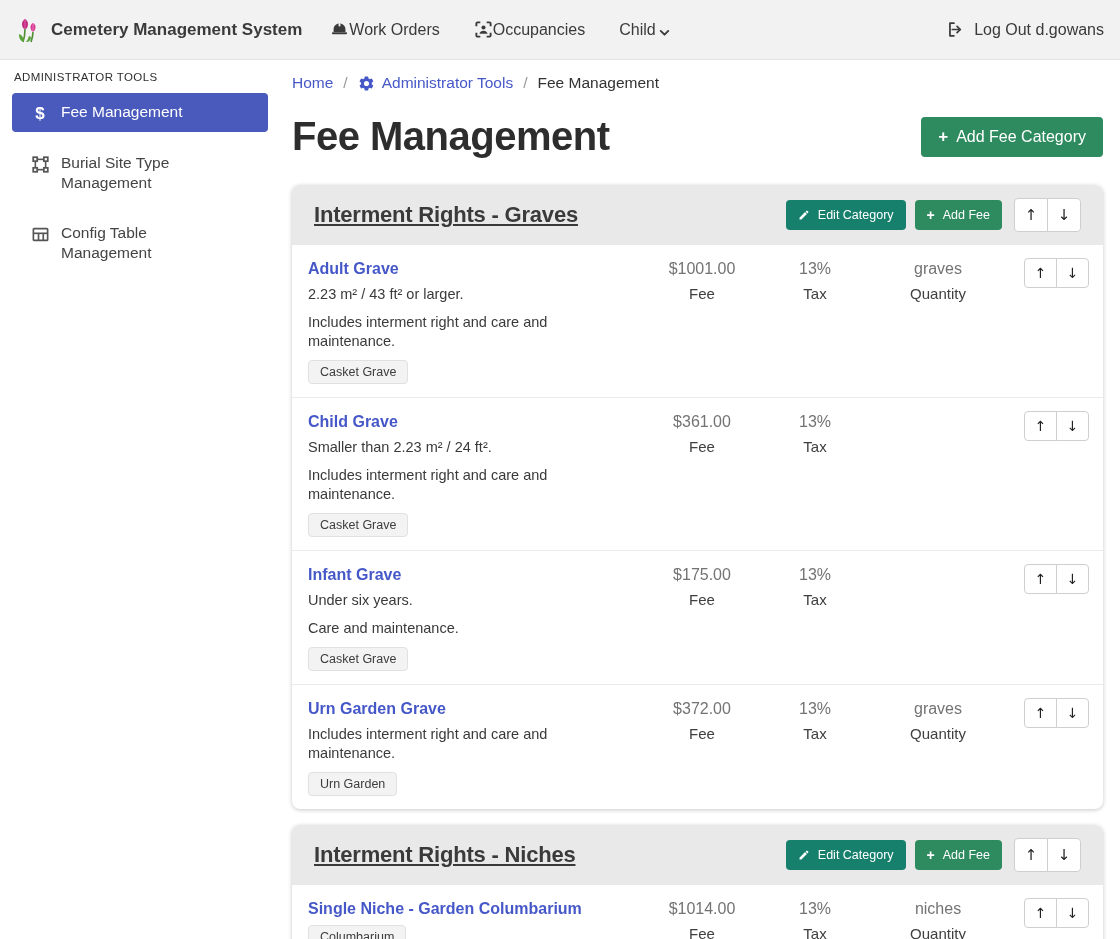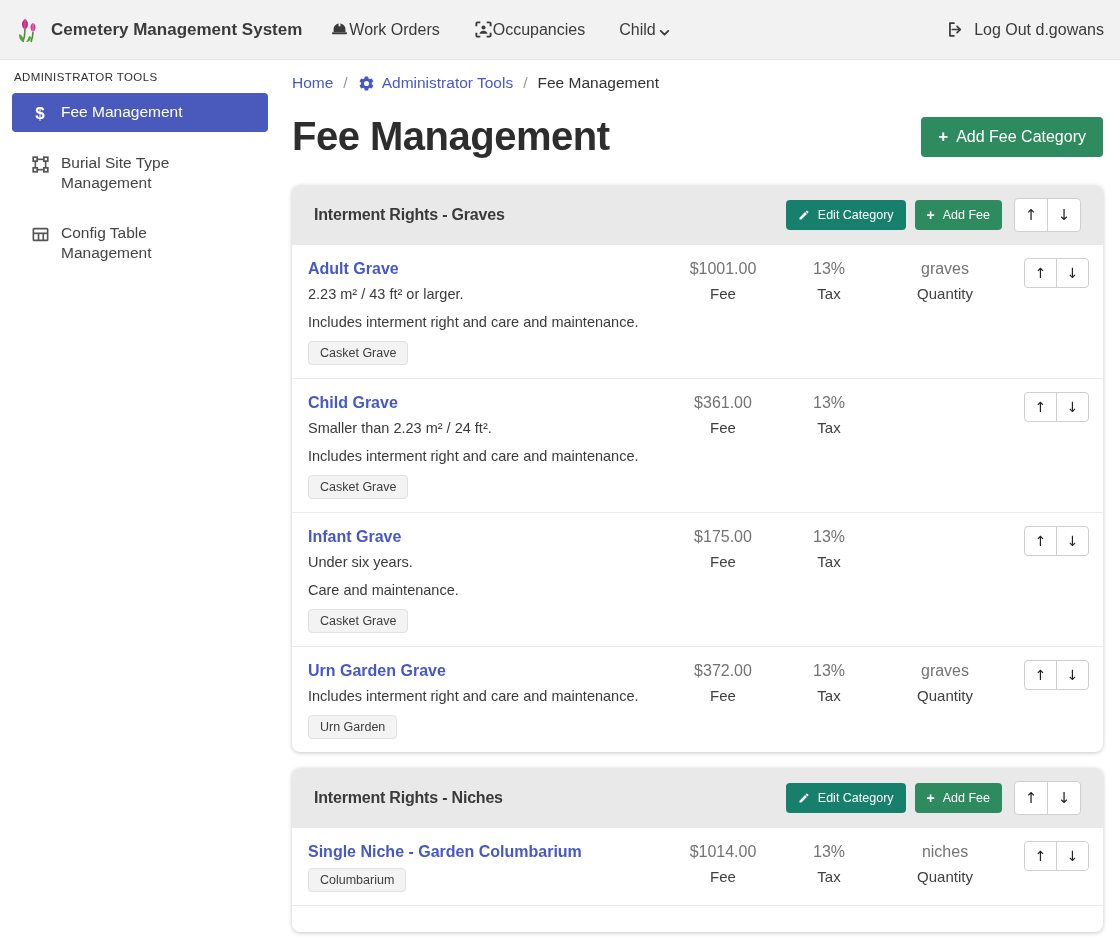--- a/index.html
+++ b/index.html
@@ -52,30 +52,30 @@
   .btn-lg { font-size:16px; padding:11px 17px; }
   .btn-sm { font-size:12.5px; padding:8px 12px; }
   .plus { font-size:17px; font-weight:bold; line-height:1; }
   .plus-sm { font-size:14px; font-weight:bold; line-height:1; }
   .pencil { width:12px; height:12px; display:inline-flex; }
 
   
   .card { border-radius:8px; box-shadow:0 1px 4px rgba(0,0,0,.22); margin-bottom:16px;
     background:#fff; overflow:hidden; }
   .card-head { background:#e9e9e9; display:flex; align-items:center; padding:13px 22px 13px 22px; gap:9px; }
-  .cat-title { font-size:16px; font-weight:bold; color:#3a3a3a; flex:1; letter-spacing:-.2px; }
+  .cat-title { font-size:22px; font-weight:bold; color:#3a3a3a; flex:1; letter-spacing:-.2px;text-decoration:underline; }
   .arrow-group { display:inline-flex; margin-left:3px; }
   .arrow-group button { width:34px; height:34px; background:#fff; border:1px solid #cfcfcf;
     color:#222; font-size:15px; cursor:pointer; font-family:"DejaVu Sans",sans-serif; }
   .arrow-group button:first-child { border-radius:4px 0 0 4px; }
   .arrow-group button:last-child { border-radius:0 4px 4px 0; margin-left:-1px; }
   .row-arrows button { width:33px; height:30px; font-size:14px; }
 
   
-  .fee-row { display:grid; grid-template-columns:1fr 100px 80px 120px 66px; column-gap:16px;
+  .fee-row { display:grid; grid-template-columns:1fr 100px 80px 120px 66px; column-gap:23px;
     padding:13px 16px 13px 16px; border-bottom:1px solid #ebebeb; }
   .fee-row:last-child { border-bottom:none; }
   .fee-name { color:#4658c8; font-weight:bold; font-size:16px; text-decoration:none;
     cursor:pointer; display:inline-block; margin:2px 0 7px 0; }
   .fee-desc { font-size:14.5px; color:#3a3a3a; margin-bottom:9px; line-height:19px; }
   .badge { display:inline-block; background:#f3f3f3; border:1px solid #e1e1e1; border-radius:4px;
     padding:4px 11px; font-size:12.5px; color:#3d3d3d; }
   .col-main { min-width:0; }
   .col-stat { text-align:center; }
   .stat-value { font-size:16px; color:#737373; margin:2px 0 7px 0; }

